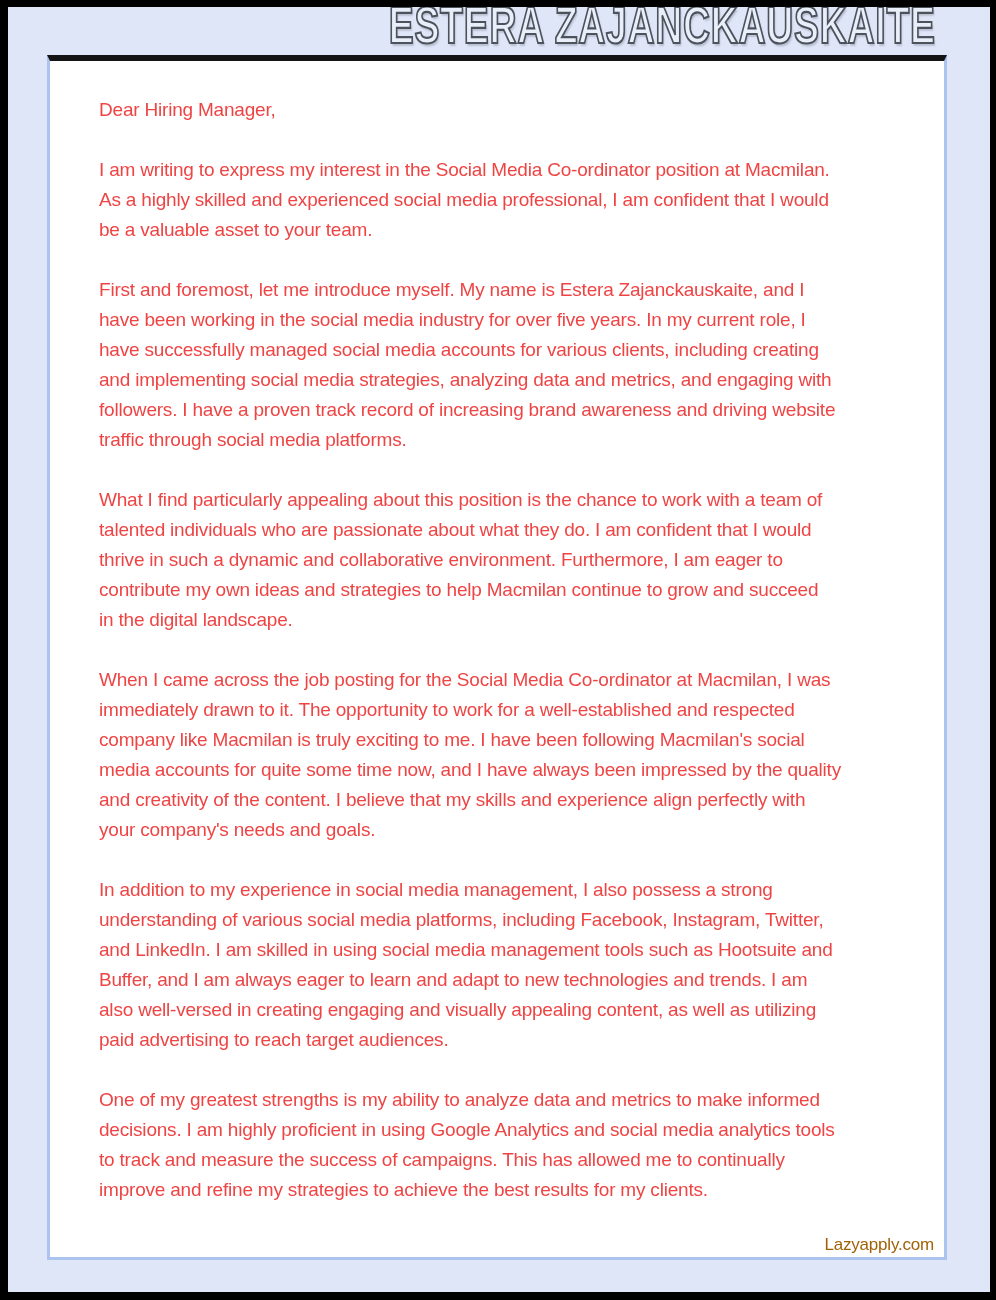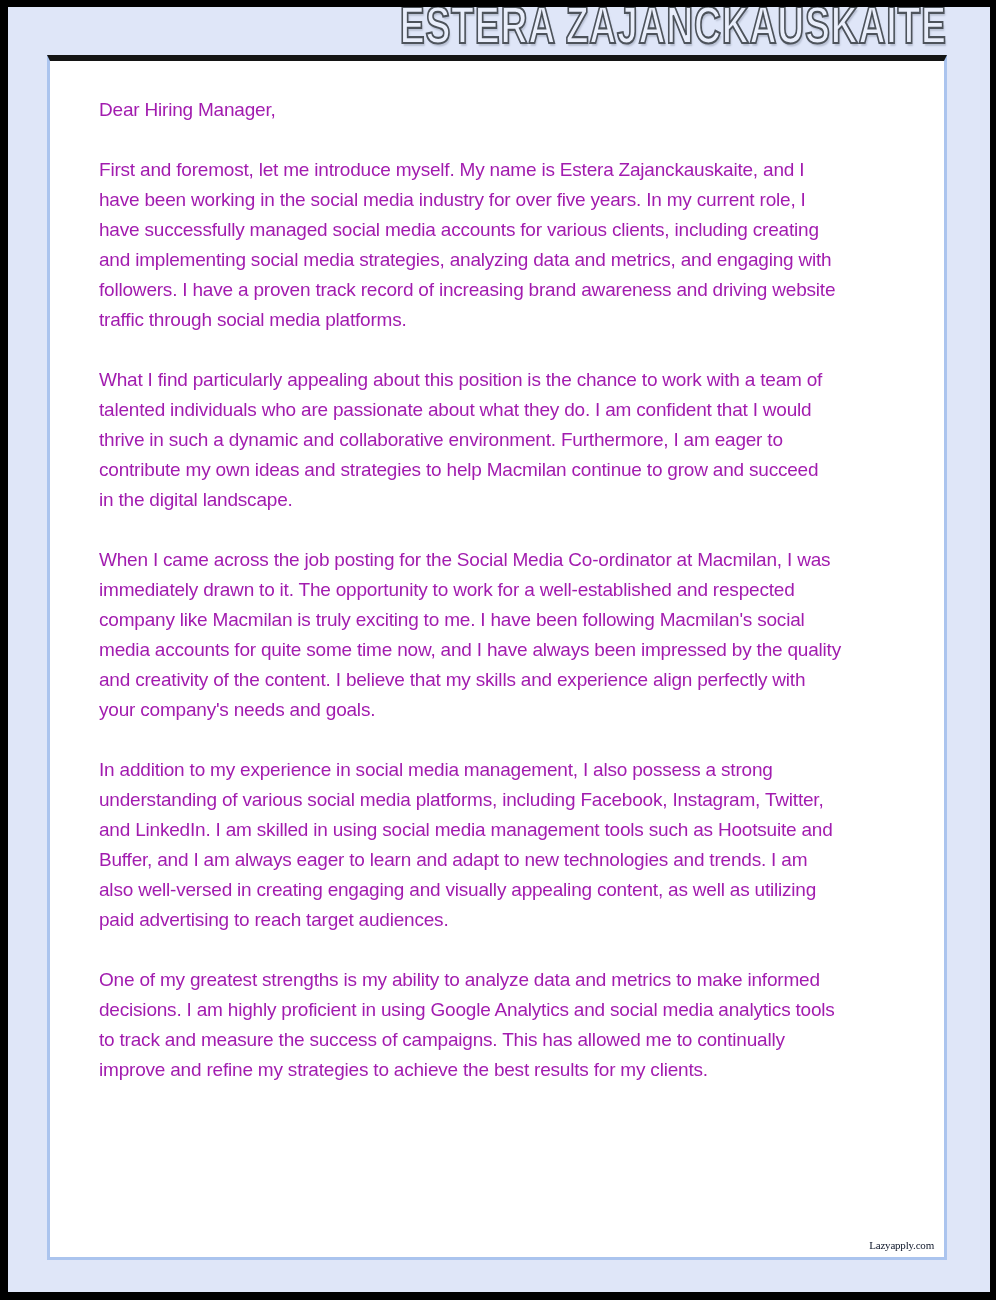--- a/index.html
+++ b/index.html
@@ -19,21 +19,21 @@
     position: absolute; inset: 0;
     border-style: solid;
     border-color: #000000;
     border-width: 7px 6px 8px 8px;
     z-index: 20;
     pointer-events: none;
   }
   
   .banner {
     position: absolute;
-    top: 0; left: 47px; width: 900px; height: 55px;
+    top: 0; left: 36px; width: 900px; height: 55px;
     text-align: right;
     overflow: visible;
     z-index: 2;
   }
   .banner h1 {
     margin: 0;
     display: inline-block;
     font-size: 52px;
     line-height: 50px;
     font-weight: 700;
@@ -59,51 +59,53 @@
     overflow: visible;
     z-index: 1;
   }
   .letter-body {
     position: relative;
     z-index: 2;
     padding: 34px 40px 0 49px;
     font-size: 19px;
     line-height: 30px;
     letter-spacing: -0.2px;
-    color: #a21caf;
+    color: #ef4444;
     font-weight: 400;
   }
   .letter-body p {
     margin: 0 0 30px 0;
     white-space: pre-line;
   }
   .watermark {
     position: absolute;
     right: 10px; bottom: 2px;
     z-index: 1;
-    font-size: 11px;
+    font-size: 17px;
     line-height: 20px;
     letter-spacing: -0.2px;
-    color: #0f172a;
-    font-family: Liberation Serif, serif;
+    color: #a16207;
   }
 </style>
 </head>
 <body>
 
 <div class="page">
 
   <div class="banner">
     <h1>ESTERA ZAJANCKAUSKAITE</h1>
   </div>
 
   <div class="doc">
     <div class="watermark">Lazyapply.com</div>
     <div class="letter-body">
       <p>Dear Hiring Manager,</p>
+      <p>I am writing to express my interest in the Social Media Co-ordinator position at Macmilan.
+As a highly skilled and experienced social media professional, I am confident that I would
+be a valuable asset to your team.</p>
       <p>First and foremost, let me introduce myself. My name is Estera Zajanckauskaite, and I
 have been working in the social media industry for over five years. In my current role, I
 have successfully managed social media accounts for various clients, including creating
 and implementing social media strategies, analyzing data and metrics, and engaging with
 followers. I have a proven track record of increasing brand awareness and driving website
 traffic through social media platforms.</p>
       <p>What I find particularly appealing about this position is the chance to work with a team of
 talented individuals who are passionate about what they do. I am confident that I would
 thrive in such a dynamic and collaborative environment. Furthermore, I am eager to
 contribute my own ideas and strategies to help Macmilan continue to grow and succeed

